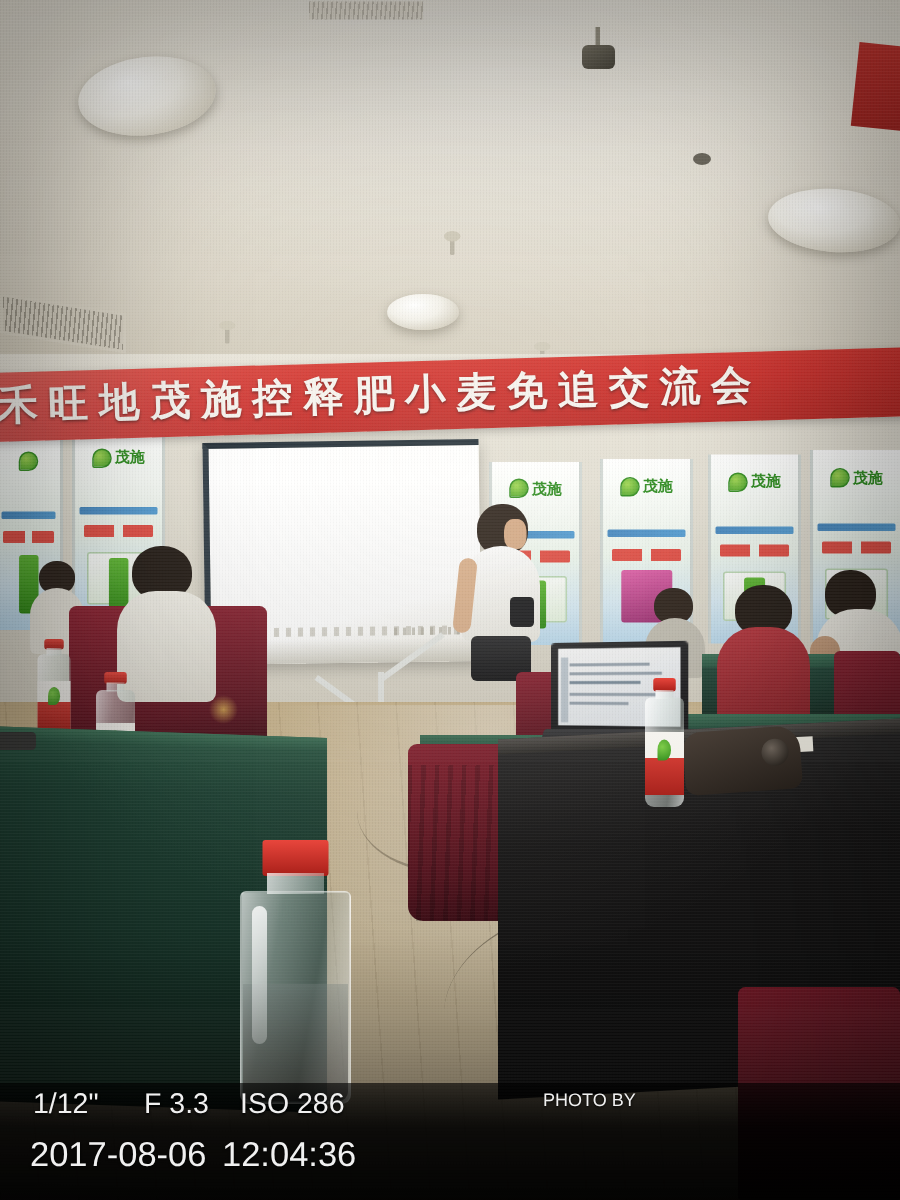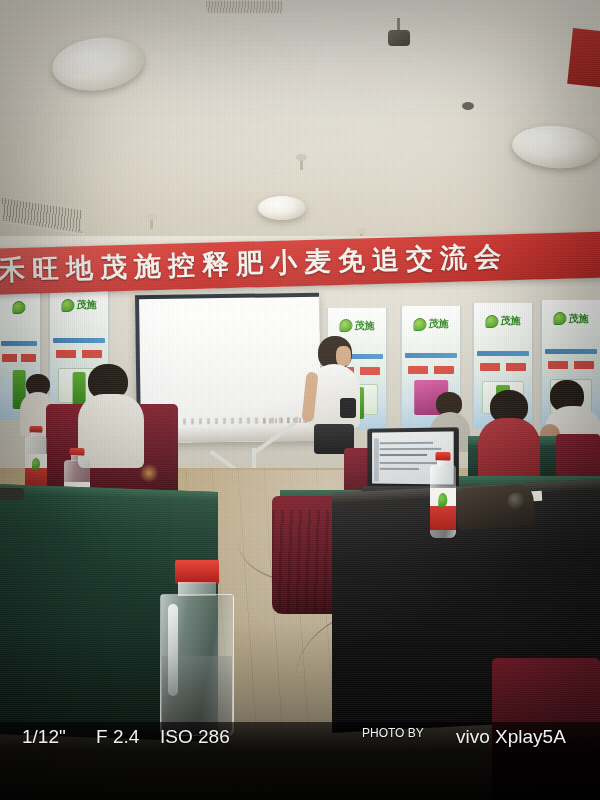--- a/index.html
+++ b/index.html
@@ -659,22 +659,23 @@
     <div class="gleam"></div>
   </div>
 
   <div id="grade"></div>
   <div id="vignette"></div>
   <div id="noise"></div>
 
   <div id="overlay-stamp">
     <div class="stamp-row" id="stamp-row-1">
       <span id="stamp-shutter">1/12"</span>
-      <span id="stamp-aperture">F 2.4</span>
+      <span id="stamp-aperture">F 3.3</span>
       <span id="stamp-iso">ISO 286</span>
       <span id="stamp-photoby">PHOTO BY</span>
-      <span id="stamp-device">vivo Xplay5A</span>
     </div>
     <div class="stamp-row" id="stamp-row-2">
+      <span id="stamp-date">2017-08-06</span>
+      <span id="stamp-time">12:04:36</span>
     </div>
   </div>
 
 </div>
 
 </body></html>

